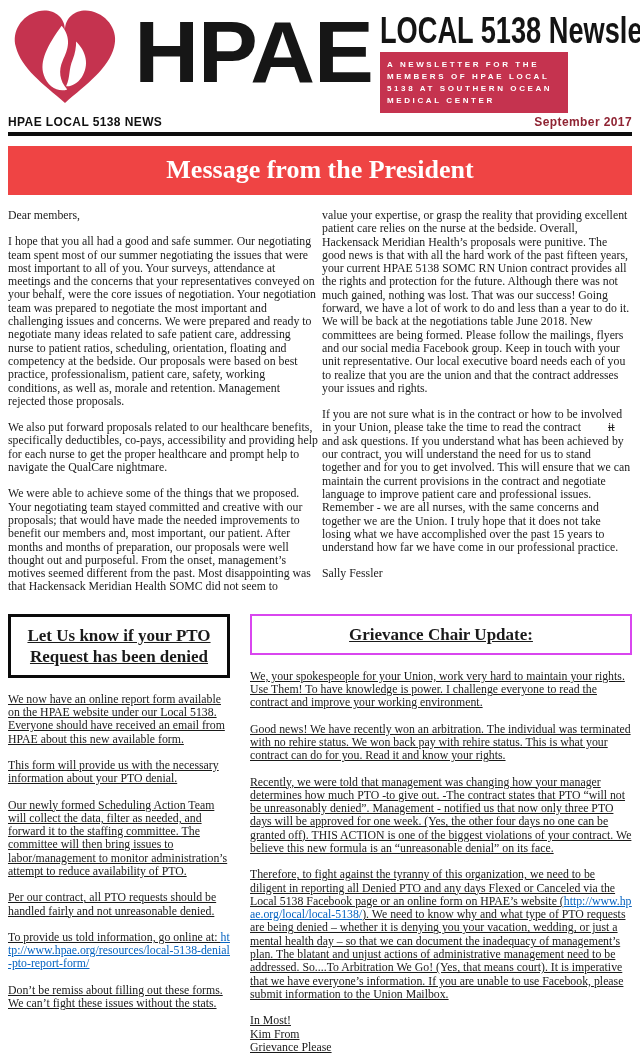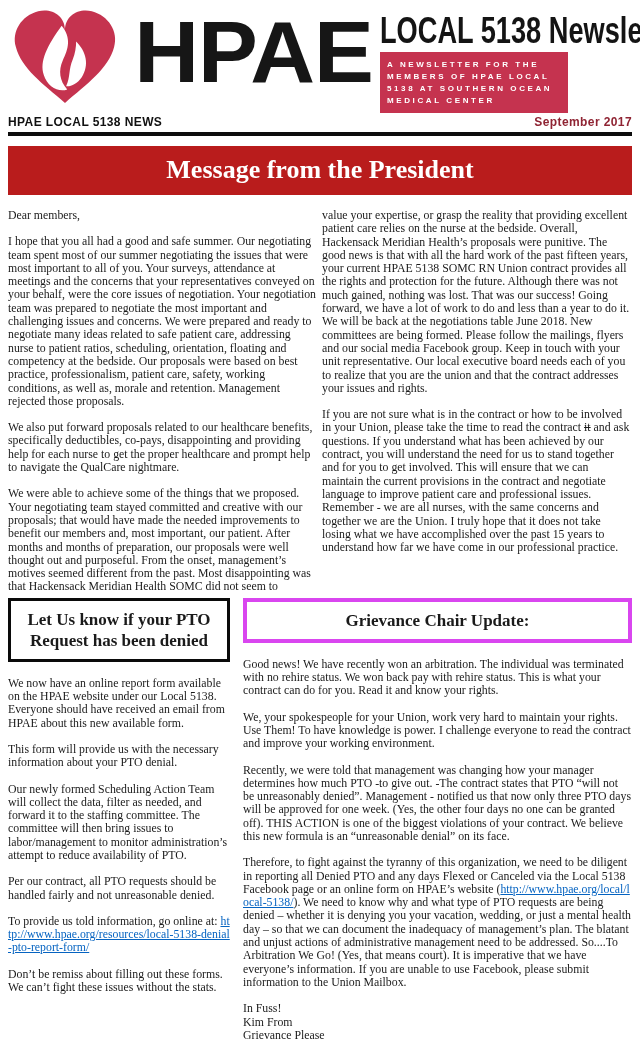--- a/index.html
+++ b/index.html
@@ -35,43 +35,43 @@
     margin-top:2px;
     font-family:"Liberation Sans", sans-serif;
     font-weight:bold; font-size:12px; letter-spacing:0.4px;
   }
   .masthead-label { color:#111111; }
   .masthead-date { color:#8f2433; }
   .rule { border-top:4px solid #0d0d0d; margin-top:3px; }
 
   
   .banner {
-    margin-top:10px; background:#b91c1c; color:#ffffff;
+    margin-top:10px; background:#ef4444; color:#ffffff;
     text-align:center; font-weight:bold; font-size:26px;
     padding:9px 0 10px 0;
   }
 
   
   .cols { display:flex; gap:4px; margin-top:14px; }
   .col { flex:1; min-width:0; }
   .body-text p { margin:0 0 13px 0; font-size:11.8px; line-height:13.3px; }
   .body-text p:last-child { margin-bottom:0; }
   .link { color:#0563c1; text-decoration:underline; word-break:break-all; }
-  s { text-decoration:line-through; }
+  s { text-decoration:line-through;margin-left:24px; }
 
   
-  .bottom { display:flex; gap:11px; margin-top:4px; }
+  .bottom { display:flex; gap:18px; margin-top:20px;text-decoration:underline; }
   .bottom-left { width:224px; flex-shrink:0; }
   .bottom-right { flex:1; min-width:0; }
   .title-box {
     text-align:center; font-weight:bold; font-size:17px; line-height:21px;
     padding:8px 6px; margin-bottom:15px;
   }
   .title-box.black  { border:3px solid #0a0a0a; margin-right:2px; }
-  .title-box.gray   { border:4px solid #d946ef; box-shadow:inset 0 0 0 1px #ffffff; }
+  .title-box.gray   { border:2px solid #d946ef; box-shadow:inset 0 0 0 1px #ffffff; }
 </style>
 </head>
 <body>
 
 <div class="page">
 
   <div class="header">
     <div class="logo-block">
       <svg width="114" height="96" viewBox="0 0 100 86">
         <path fill="#c5334f" d="M50 20 C50 7 38 0 26 3 C11 7 2 21 6 35 C11 54 30 68 50 85 C70 68 89 54 94 35 C98 21 89 7 74 3 C62 0 50 7 50 20 Z"></path>
@@ -90,48 +90,49 @@
     <span class="masthead-date">September 2017</span>
   </div>
   <div class="rule"></div>
 
   <div class="banner">Message from the President</div>
 
   <div class="cols body-text">
     <div class="col">
       <p>Dear members,</p>
       <p>I hope that you all had a good and safe summer. Our negotiating team spent most of our summer negotiating the issues that were most important to all of you. Your surveys, attendance at meetings and the concerns that your representatives conveyed on your behalf, were the core issues of negotiation. Your negotiation team was prepared to negotiate the most important and challenging issues and concerns. We were prepared and ready to negotiate many ideas related to safe patient care, addressing nurse to patient ratios, scheduling, orientation, floating and competency at the bedside. Our proposals were based on best practice, professionalism, patient care, safety, working conditions, as well as, morale and retention. Management rejected those proposals.</p>
-      <p>We also put forward proposals related to our healthcare benefits, specifically deductibles, co-pays, disappointing and providing help for each nurse to get the proper healthcare and prompt help to navigate the QualCare nightmare.</p>
+      <p>We also put forward proposals related to our healthcare benefits, specifically deductibles, co-pays, accessibility and providing help for each nurse to get the proper healthcare and prompt help to navigate the QualCare nightmare.</p>
       <p>We were able to achieve some of the things that we proposed. Your negotiating team stayed committed and creative with our proposals; that would have made the needed improvements to benefit our members and, most important, our patient. After months and months of preparation, our proposals were well thought out and purposeful. From the onset, management’s motives seemed different from the past. Most disappointing was that Hackensack Meridian Health SOMC did not seem to</p>
     </div>
     <div class="col">
       <p>value your expertise, or grasp the reality that providing excellent patient care relies on the nurse at the bedside. Overall, Hackensack Meridian Health’s proposals were punitive. The good news is that with all the hard work of the past fifteen years, your current HPAE 5138 SOMC RN Union contract provides all the rights and protection for the future. Although there was not much gained, nothing was lost. That was our success! Going forward, we have a lot of work to do and less than a year to do it. We will be back at the negotiations table June 2018. New committees are being formed. Please follow the mailings, flyers and our social media Facebook group. Keep in touch with your unit representative. Our local executive board needs each of you to realize that you are the union and that the contract addresses your issues and rights.</p>
       <p><span>If you are not sure what is in the contract or how to be involved in your Union, please take the time to read the contract </span><s>it</s><span> and ask questions. If you understand what has been achieved by our contract, you will understand the need for us to stand together and for you to get involved. This will ensure that we can maintain the current provisions in the contract and negotiate language to improve patient care and professional issues. Remember - we are all nurses, with the same concerns and together we are the Union. I truly hope that it does not take losing what we have accomplished over the past 15 years to understand how far we have come in our professional practice.</span></p>
+      <p>Sally Fessler</p>
     </div>
   </div>
 
   <div class="bottom body-text">
 
     <div class="bottom-left">
       <div class="title-box black">Let Us know if your PTO Request has been denied</div>
       <p>We now have an online report form available on the HPAE website under our Local 5138. Everyone should have received an email from HPAE about this new available form.</p>
       <p>This form will provide us with the necessary information about your PTO denial.</p>
       <p>Our newly formed Scheduling Action Team will collect the data, filter as needed, and forward it to the staffing committee. The committee will then bring issues to labor/management to monitor administration’s attempt to reduce availability of PTO.</p>
       <p>Per our contract, all PTO requests should be handled fairly and not unreasonable denied.</p>
       <p><span>To provide us told information, go online at: </span><a href="#" class="link">http://www.hpae.org/resources/local-5138-denial-pto-report-form/</a></p>
       <p>Don’t be remiss about filling out these forms. We can’t fight these issues without the stats.</p>
     </div>
 
     <div class="bottom-right">
       <div class="title-box gray">Grievance Chair Update:</div>
+      <p>We, your spokespeople for your Union, work very hard to maintain your rights. Use Them! To have knowledge is power. I challenge everyone to read the contract and improve your working environment.</p>
       <p>Good news! We have recently won an arbitration. The individual was terminated with no rehire status. We won back pay with rehire status. This is what your contract can do for you. Read it and know your rights.</p>
-      <p>We, your spokespeople for your Union, work very hard to maintain your rights. Use Them! To have knowledge is power. I challenge everyone to read the contract and improve your working environment.</p>
       <p>Recently, we were told that management was changing how your manager determines how much PTO -to give out. -The contract states that PTO “will not be unreasonably denied”.  Management - notified us that now only three PTO days will be approved for one week. (Yes, the other four days no one can be granted off). THIS ACTION is one of the biggest violations of your contract.  We believe this new formula is an “unreasonable denial” on its face.</p>
       <p><span>Therefore, to fight against the tyranny of this organization, we need to be diligent in reporting all Denied PTO and any days Flexed or Canceled via the Local 5138 Facebook page or an online form on HPAE’s website (</span><a href="#" class="link">http://www.hpae.org/local/local-5138/</a><span>). We need to know why and what type of PTO requests are being denied – whether it is denying you your vacation, wedding, or just a mental health day – so that we can document the inadequacy of management’s plan. The blatant and unjust actions of administrative management need to be addressed. So....To Arbitration We Go! (Yes, that means court). It is imperative that we have everyone’s information. If you are unable to use Facebook, please submit information to the Union Mailbox.</span></p>
       <p style="margin-bottom:0;">
-        <span>In Fuss!</span><br>
+        <span>In Most!</span><br>
         <span>Kim From</span><br>
         <span>Grievance Please</span>
       </p>
     </div>
 
   </div>
 </div>
 
 </body></html>

